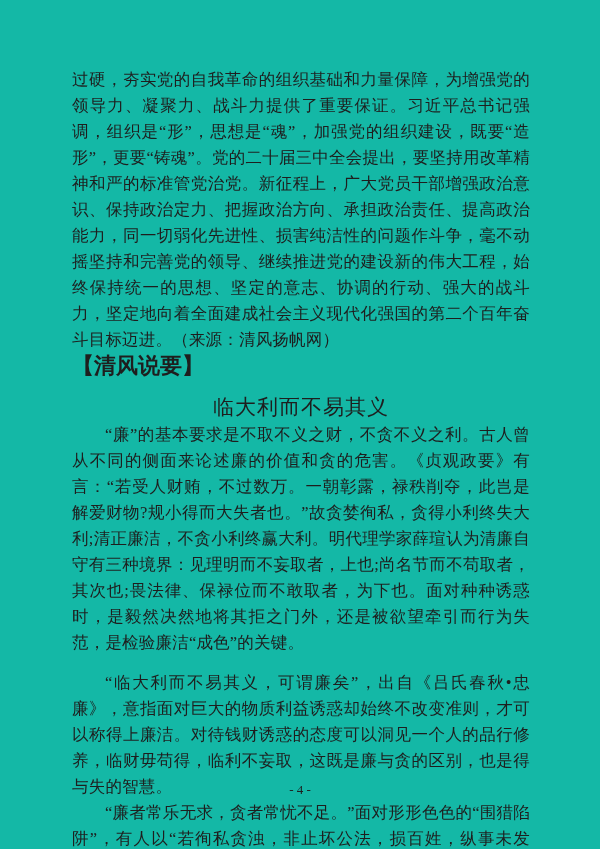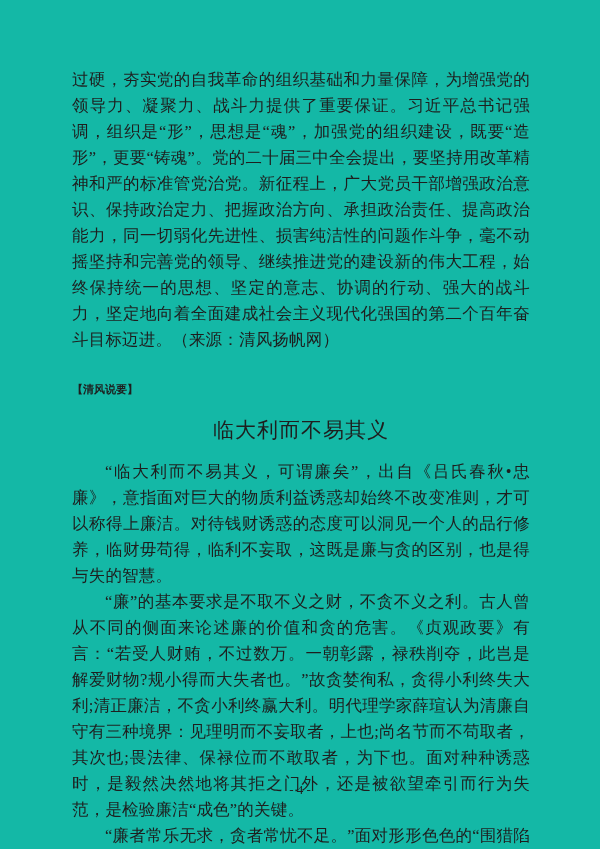--- a/index.html
+++ b/index.html
@@ -28,22 +28,22 @@
     line-height: 26px;
     text-align: justify;
     text-justify: inter-ideograph;
     letter-spacing: 0.2px;
     word-break: break-all;
   }
   .body-par.indent {
     text-indent: 2em;
   }
   .section-header {
-    margin: 23px 0 0 0;
-    font-size: 11px;
+    margin: 0 0 0 0;
+    font-size: 22px;
     line-height: 26px;
     font-weight: bold;
   }
   .article-title {
     margin: 13px 0 0 0;
     font-size: 21px;
     line-height: 30px;
     font-weight: normal;
     text-align: center;
     letter-spacing: 1px;
@@ -66,21 +66,21 @@
 <body>
 
 <div class="page">
   <div class="content">
     <p class="body-par">过硬，夯实党的自我革命的组织基础和力量保障，为增强党的领导力、凝聚力、战斗力提供了重要保证。习近平总书记强调，组织是“形”，思想是“魂”，加强党的组织建设，既要“造形”，更要“铸魂”。党的二十届三中全会提出，要坚持用改革精神和严的标准管党治党。新征程上，广大党员干部增强政治意识、保持政治定力、把握政治方向、承担政治责任、提高政治能力，同一切弱化先进性、损害纯洁性的问题作斗争，毫不动摇坚持和完善党的领导、继续推进党的建设新的伟大工程，始终保持统一的思想、坚定的意志、协调的行动、强大的战斗力，坚定地向着全面建成社会主义现代化强国的第二个百年奋斗目标迈进。（来源：清风扬帆网）</p>
 
     <p class="section-header">【清风说要】</p>
 
     <h1 class="article-title">临大利而不易其义</h1>
 
+    <p class="body-par indent">“廉”的基本要求是不取不义之财，不贪不义之利。古人曾从不同的侧面来论述廉的价值和贪的危害。《贞观政要》有言：“若受人财贿，不过数万。一朝彰露，禄秩削夺，此岂是解爱财物?规小得而大失者也。”故贪婪徇私，贪得小利终失大利;清正廉洁，不贪小利终赢大利。明代理学家薛瑄认为清廉自守有三种境界：见理明而不妄取者，上也;尚名节而不苟取者，其次也;畏法律、保禄位而不敢取者，为下也。面对种种诱惑时，是毅然决然地将其拒之门外，还是被欲望牵引而行为失范，是检验廉洁“成色”的关键。</p>
+
     <p class="body-par indent first-after-title">“临大利而不易其义，可谓廉矣”，出自《吕氏春秋•忠廉》，意指面对巨大的物质利益诱惑却始终不改变准则，才可以称得上廉洁。对待钱财诱惑的态度可以洞见一个人的品行修养，临财毋苟得，临利不妄取，这既是廉与贪的区别，也是得与失的智慧。</p>
-
-    <p class="body-par indent">“廉”的基本要求是不取不义之财，不贪不义之利。古人曾从不同的侧面来论述廉的价值和贪的危害。《贞观政要》有言：“若受人财贿，不过数万。一朝彰露，禄秩削夺，此岂是解爱财物?规小得而大失者也。”故贪婪徇私，贪得小利终失大利;清正廉洁，不贪小利终赢大利。明代理学家薛瑄认为清廉自守有三种境界：见理明而不妄取者，上也;尚名节而不苟取者，其次也;畏法律、保禄位而不敢取者，为下也。面对种种诱惑时，是毅然决然地将其拒之门外，还是被欲望牵引而行为失范，是检验廉洁“成色”的关键。</p>
 
     <p class="body-par indent">“廉者常乐无求，贪者常忧不足。”面对形形色色的“围猎陷阱”，有人以“若徇私贪浊，非止坏公法，损百姓，纵事未发闻，</p>
   </div>
 
   <div class="page-number">- 4 -</div>
 </div>
 
 </body></html>

